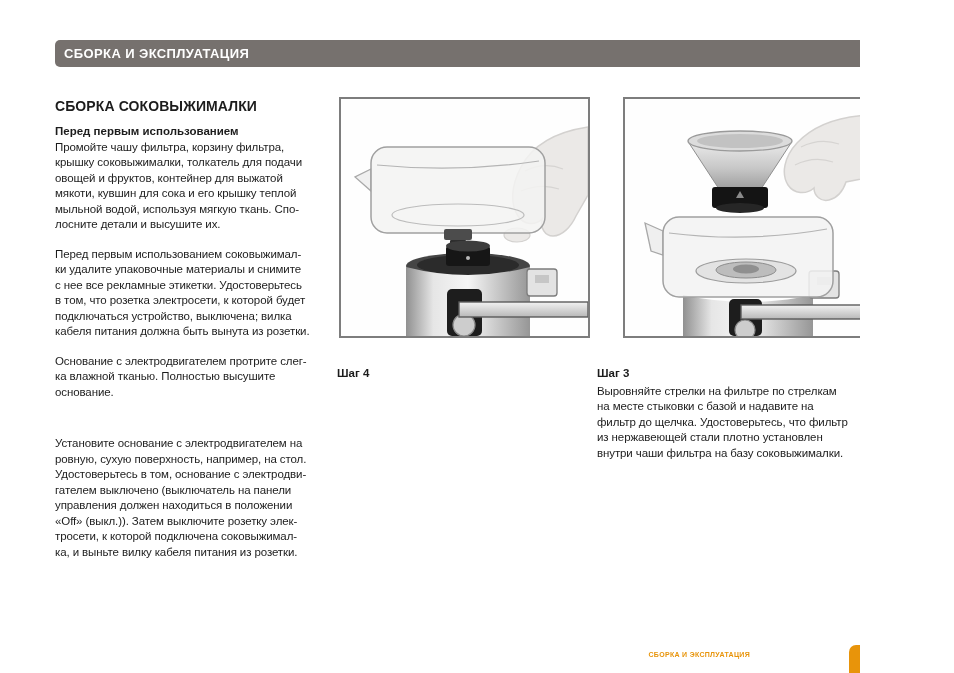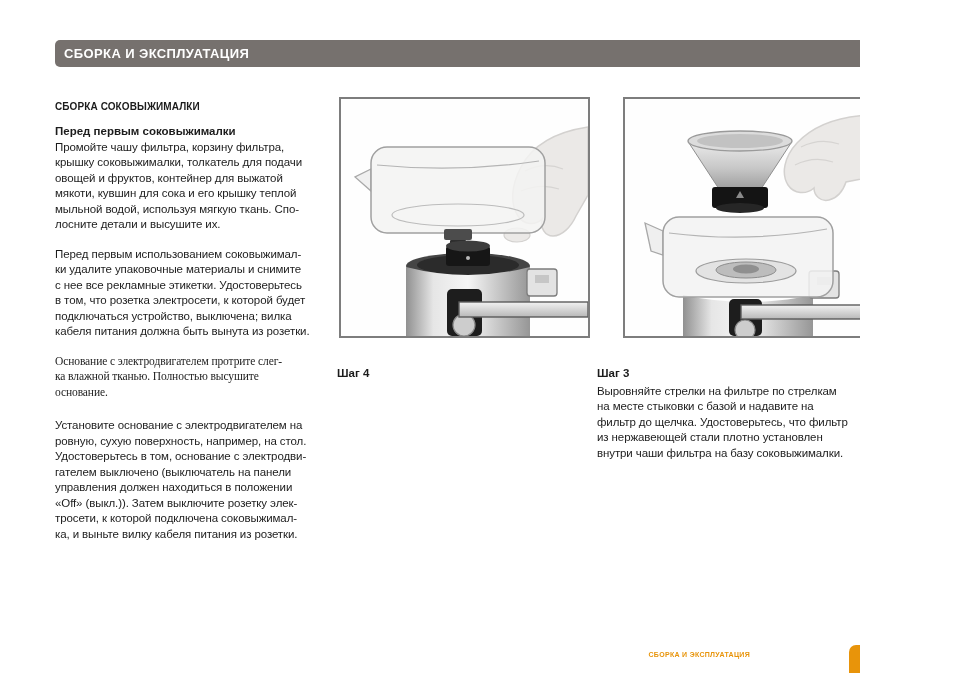--- a/index.html
+++ b/index.html
@@ -29,39 +29,39 @@
     padding-left: 9px;
   }
 
   
   .text-col {
     position: absolute;
     left: 55px; top: 99px;
     width: 274px;
   }
   .section-heading {
-    font-size: 10px;
+    font-size: 14px;
     font-weight: 700;
     letter-spacing: 0.1px;
     line-height: 15px;
     margin-bottom: 10px;
   }
   .sub-heading {
     font-size: 11.5px;
     font-weight: 700;
     line-height: 15.5px;
   }
   .para {
     font-size: 11.5px;
     line-height: 15.5px;
     letter-spacing: -0.1px;
     white-space: pre;
     margin-bottom: 14px;
   }
-  .para.last-before-step { margin-bottom: 18px; font-family: Liberation Serif, serif; }
+  .para.last-before-step { margin-bottom: 36px; }
   .para.no-margin { margin-bottom: 16px; }
 
   
   .photo-frame {
     position: absolute;
     top: 97px;
     width: 251px; height: 241px;
     border: 2px solid #7d7d7d;
     background: #fdfdfd;
   }
@@ -115,21 +115,21 @@
 </style>
 </head>
 <body>
 
 <div class="page">
 
   <div class="title-bar">СБОРКА И ЭКСПЛУАТАЦИЯ</div>
 
   <div class="text-col">
     <div class="section-heading">СБОРКА СОКОВЫЖИМАЛКИ</div>
-    <div class="sub-heading">Перед первым соковыжималки</div>
+    <div class="sub-heading">Перед первым использованием</div>
     <div class="para">Промойте чашу фильтра, корзину фильтра,
 крышку соковыжималки, толкатель для подачи
 овощей и фруктов, контейнер для выжатой
 мякоти, кувшин для сока и его крышку теплой
 мыльной водой, используя мягкую ткань. Спо-
 лосните детали и высушите их.</div>
     <div class="para">Перед первым использованием соковыжимал-
 ки удалите упаковочные материалы и снимите
 с нее все рекламные этикетки. Удостоверьтесь
 в том, что розетка электросети, к которой будет

